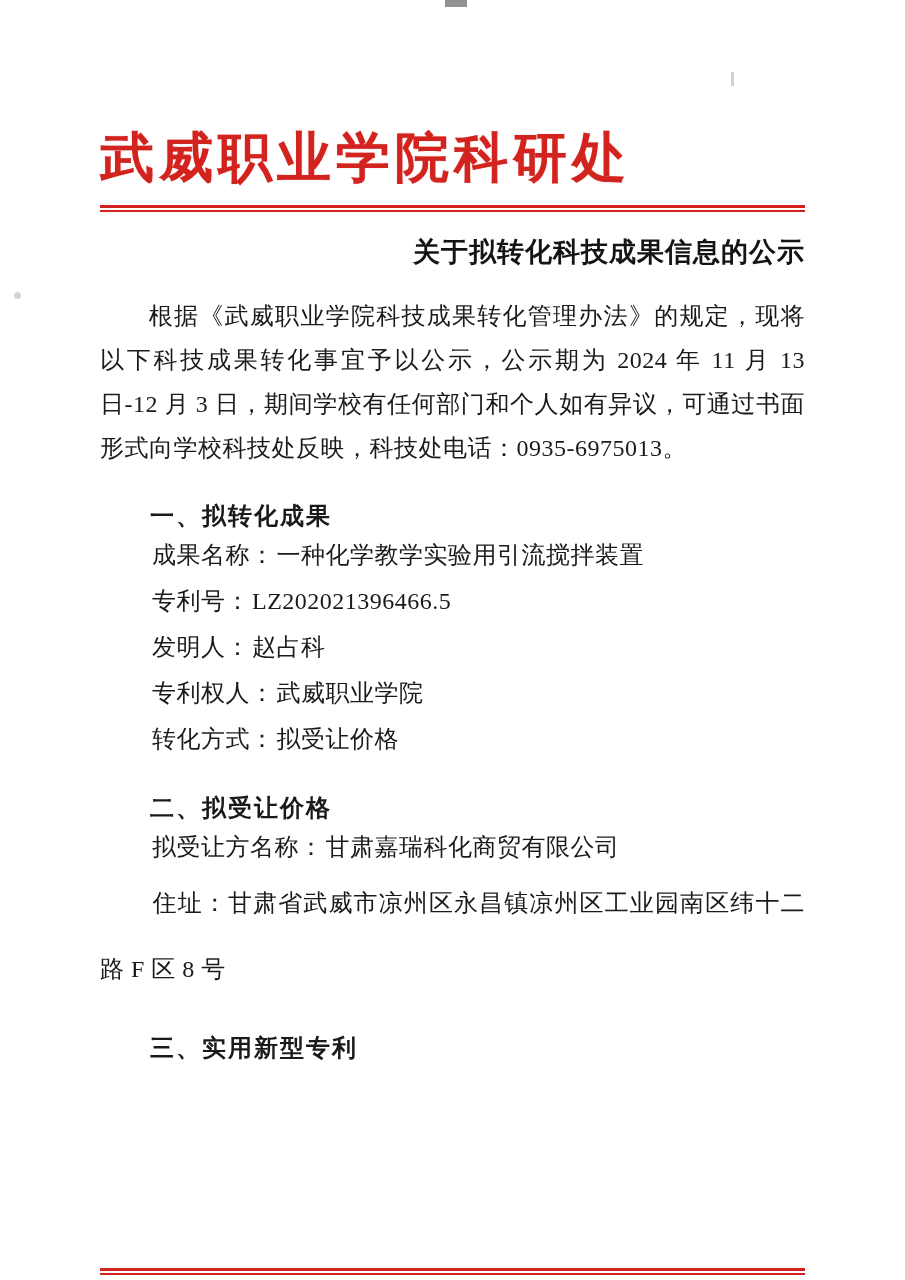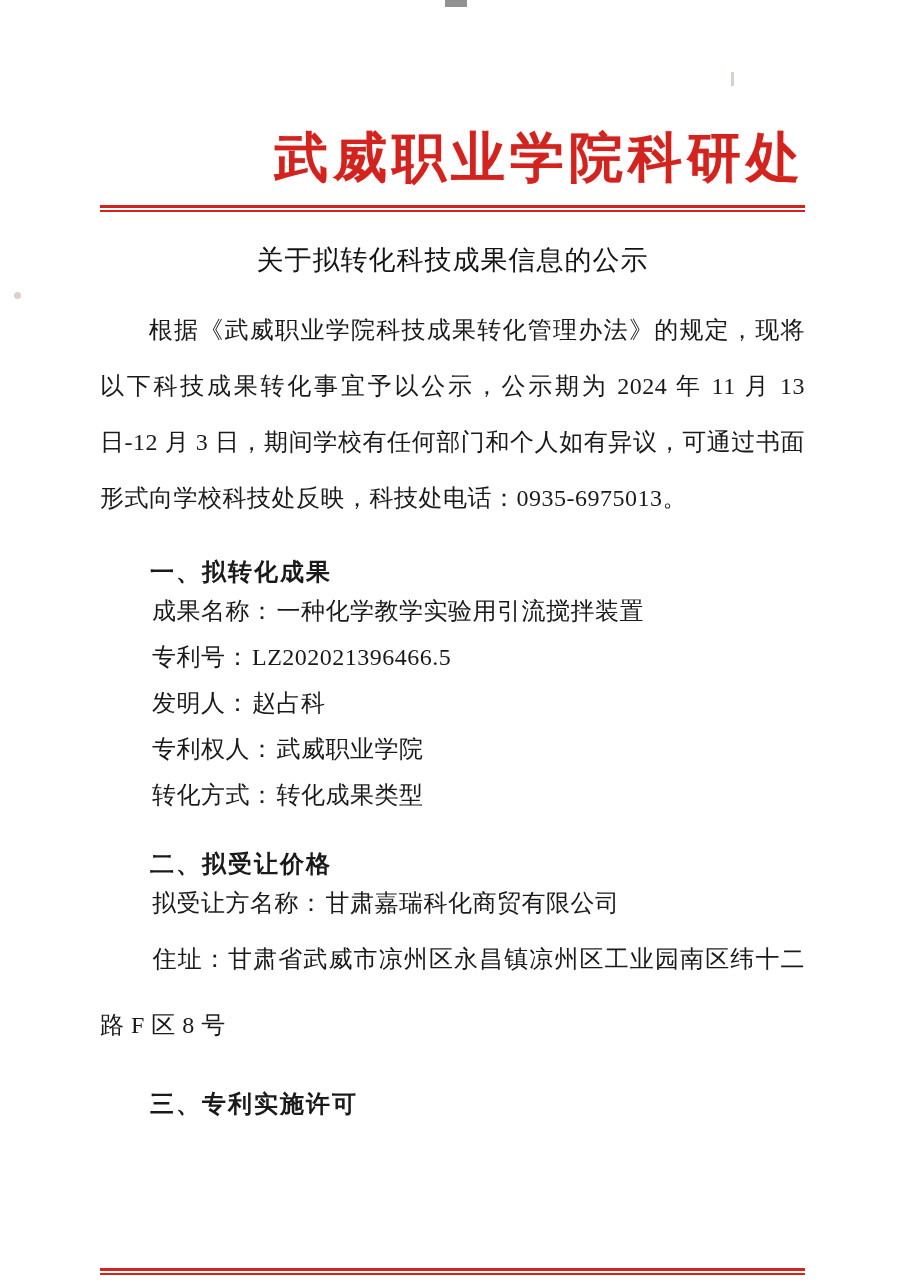--- a/index.html
+++ b/index.html
@@ -38,21 +38,21 @@
 
   .page {
     position: relative;
     width: 905px;
     height: 1280px;
     box-sizing: border-box;
     padding: 0 100px;
   }
 
   .masthead {
-    text-align: right;
+    text-align: left;
     margin-top: 128px;
   }
   .masthead-title {
     font-family: "DejaVu Serif", "Liberation Serif", serif;
     font-weight: bold;
     font-size: 54px;
     letter-spacing: 5px;
     color: #d2231f;
     line-height: 1.1;
     white-space: nowrap;
@@ -69,32 +69,32 @@
     content: "";
     position: absolute;
     left: 0;
     right: 0;
     background: #d2231f;
   }
   .rule-double::before { top: 0; height: 3px; }
   .rule-double::after  { top: 5px; height: 2px; }
 
   .doc-title {
-    text-align: center;
+    text-align: right;
     font-family: "DejaVu Serif", "Liberation Serif", serif;
-    font-weight: normal;
+    font-weight: bold;
     font-size: 27px;
     letter-spacing: 1px;
-    margin-top: 30px;
+    margin-top: 22px;
     color: #141414;
   }
 
   .para {
     font-size: 24px;
-    line-height: 56px;
+    line-height: 44px;
     text-align: justify;
     text-justify: inter-ideograph;
     margin-top: 24px;
     letter-spacing: .5px;
   }
   .para .indent { display: inline-block; width: 48px; }
 
   .section-heading {
     font-family: "DejaVu Serif", "Liberation Serif", serif;
     font-weight: bold;
@@ -168,30 +168,30 @@
   <div class="field-line">
     <span class="label">专利号：</span><span class="value">LZ202021396466.5</span>
   </div>
   <div class="field-line">
     <span class="label">发明人：</span><span class="value">赵占科</span>
   </div>
   <div class="field-line">
     <span class="label">专利权人：</span><span class="value">武威职业学院</span>
   </div>
   <div class="field-line">
-    <span class="label">转化方式：</span><span class="value">转化成果类型</span>
+    <span class="label">转化方式：</span><span class="value">拟受让价格</span>
   </div>
 
   <div class="section-heading">二、拟受让价格</div>
 
   <div class="field-line">
     <span class="label">拟受让方名称：</span><span class="value">甘肃嘉瑞科化商贸有限公司</span>
   </div>
 
   <div class="field-wrap">
     <span class="lead"></span><span class="label">住址：</span><span class="value">甘肃省武威市凉州区永昌镇凉州区工业园南区纬十二路 F 区 8 号</span>
   </div>
 
 
-  <div class="section-heading">三、专利实施许可</div>
+  <div class="section-heading">三、实用新型专利</div>
 
   <div class="bottom-rule"></div>
 </div>
 
 </body></html>

